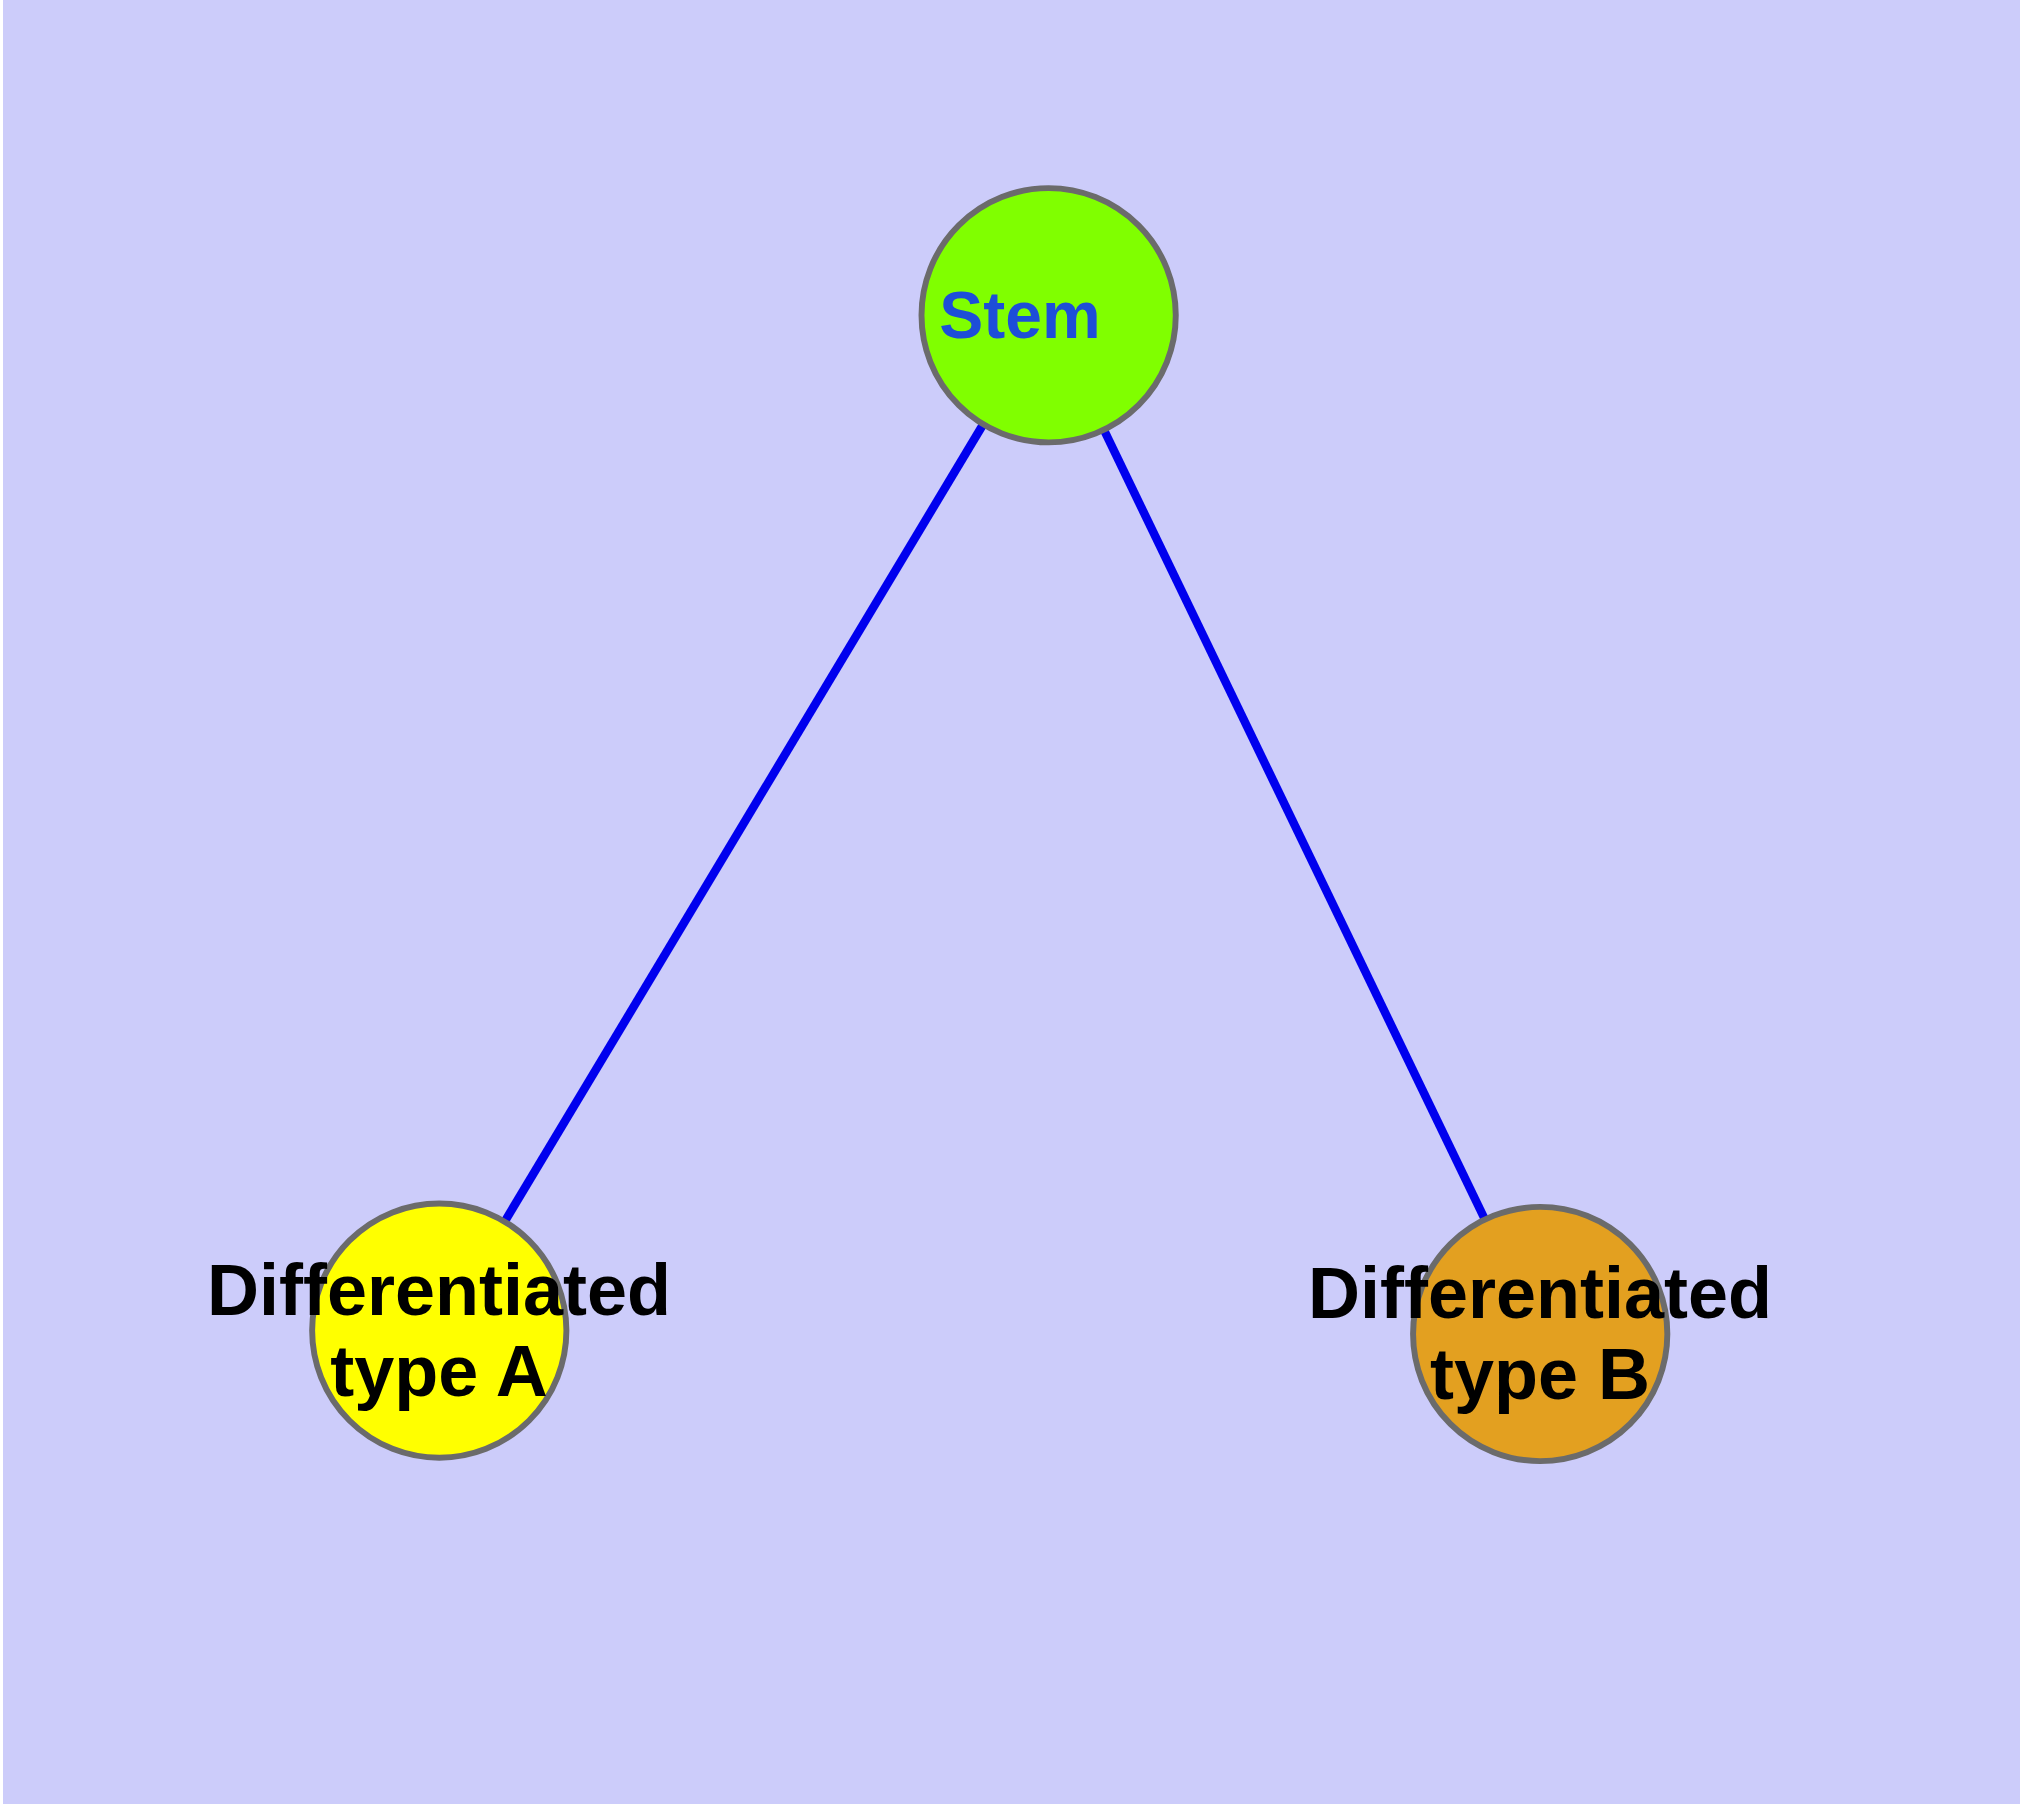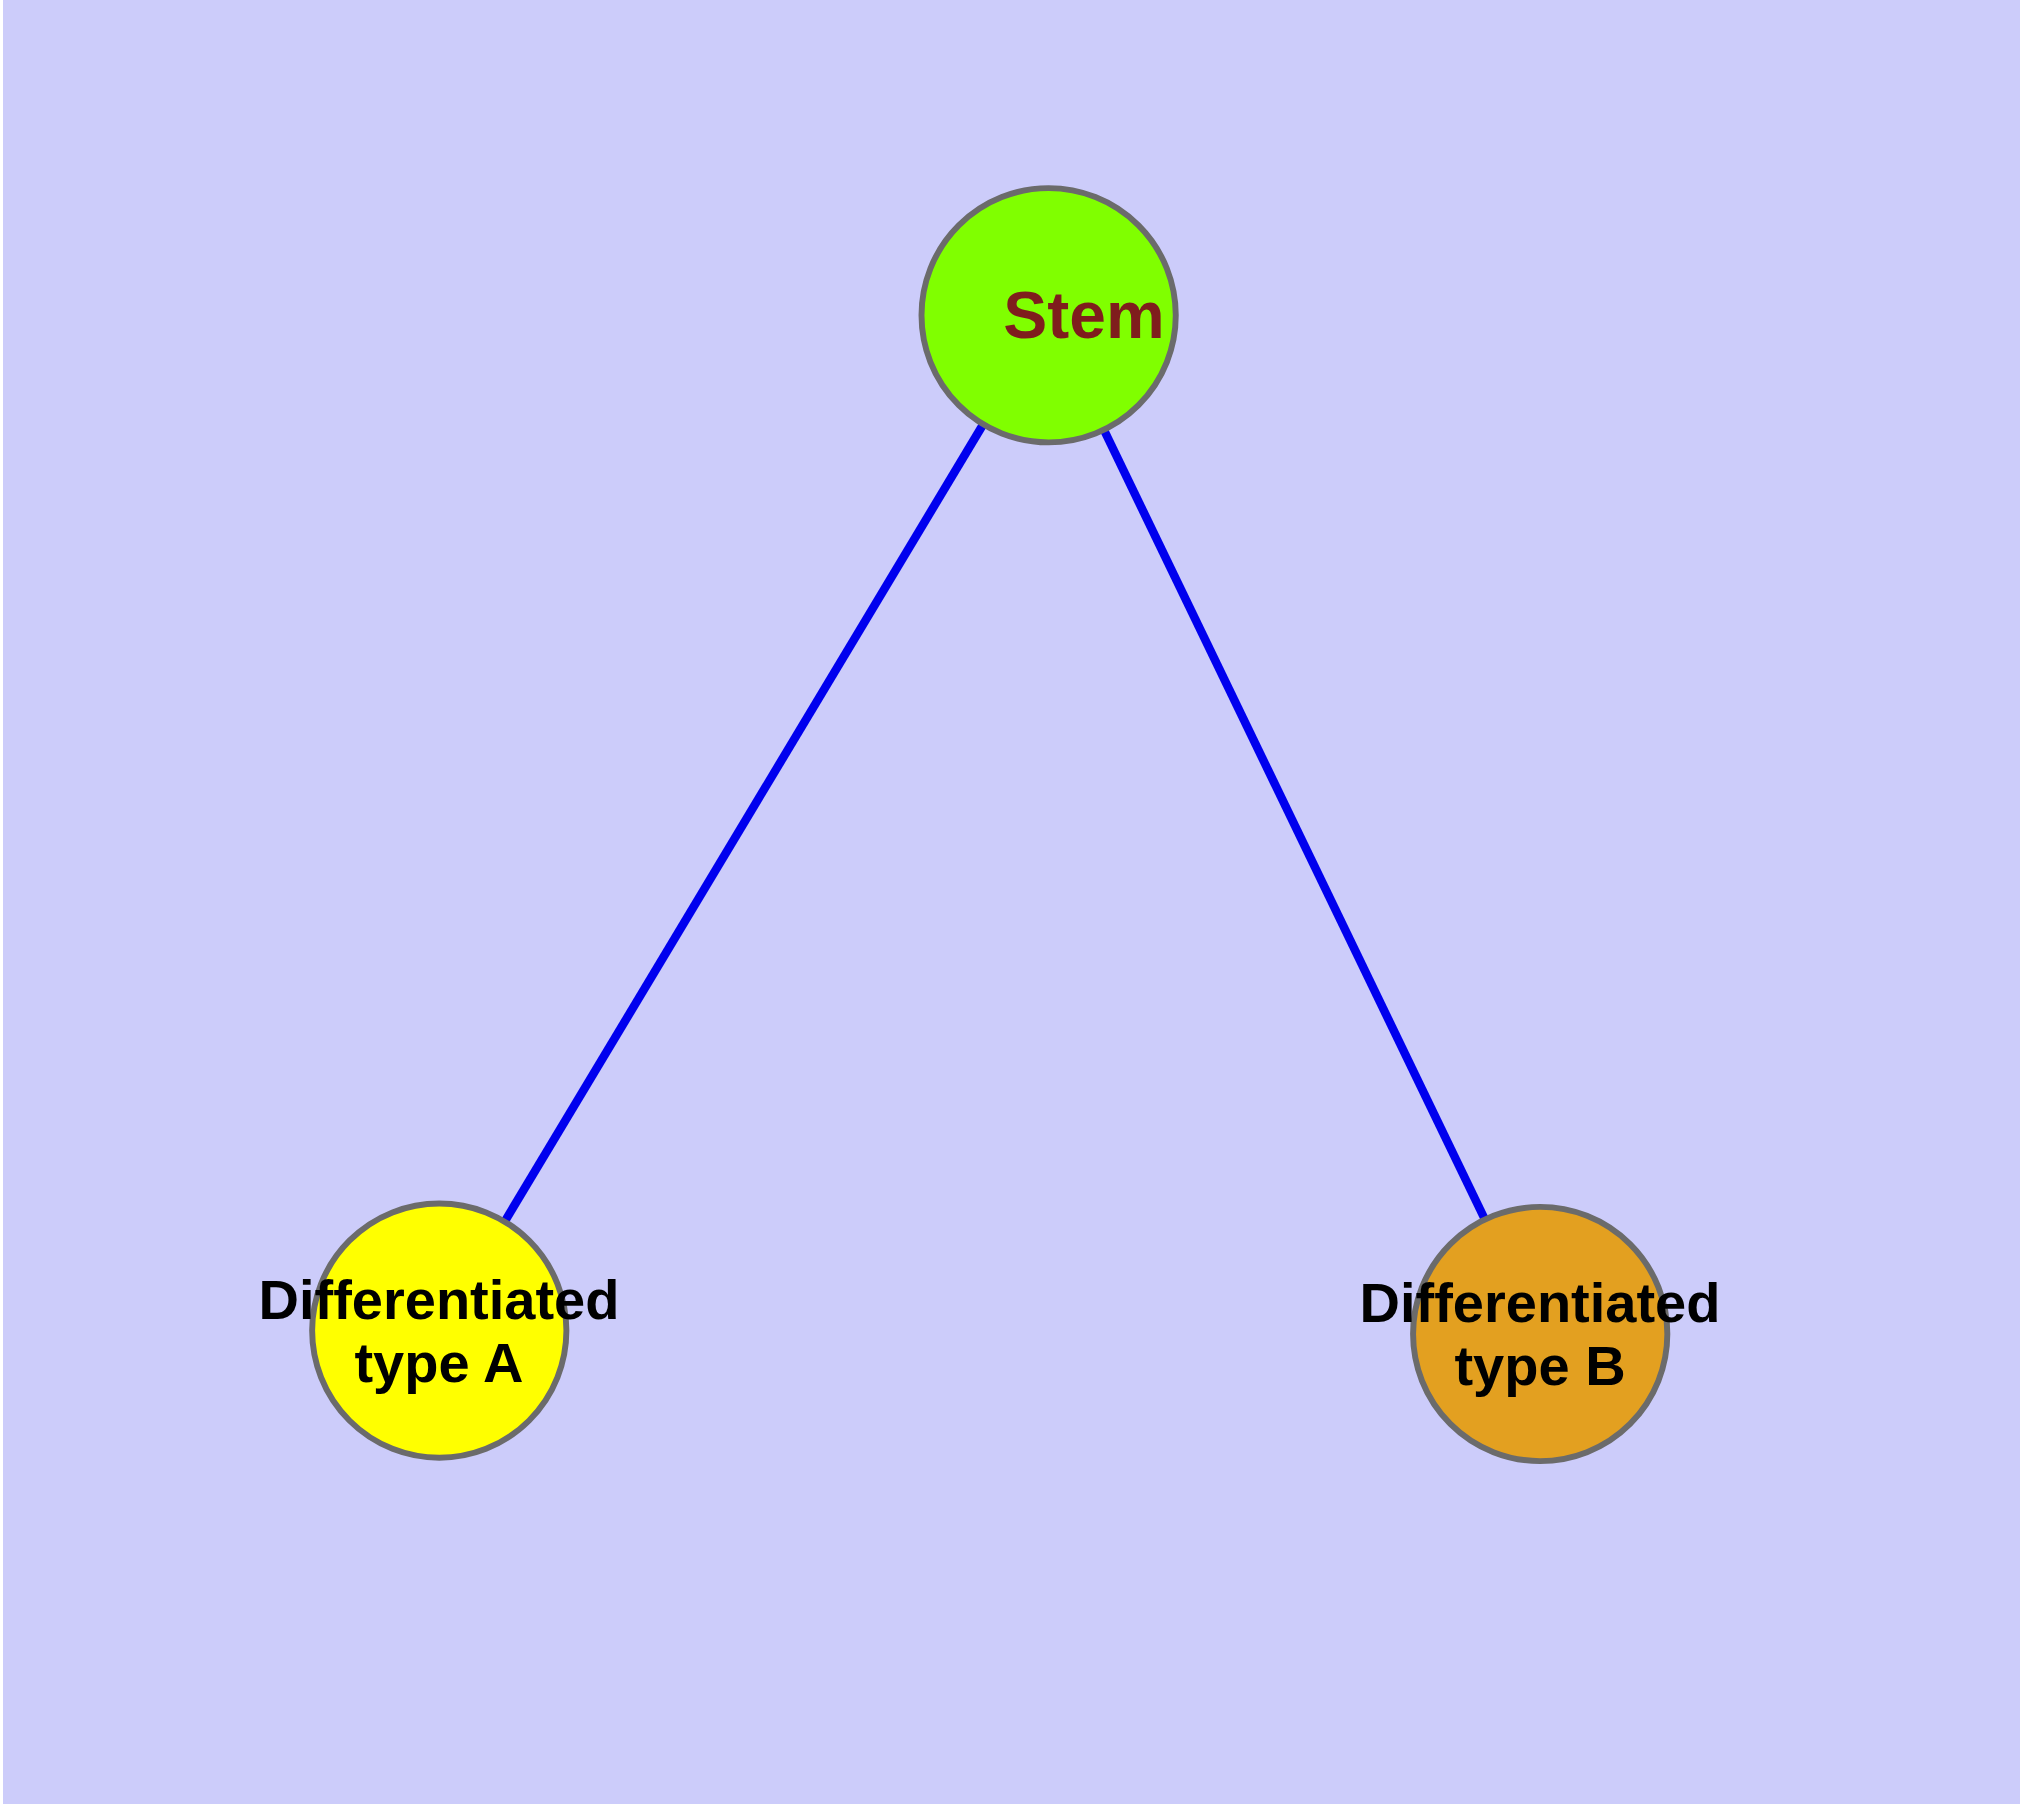--- a/index.html
+++ b/index.html
@@ -39,21 +39,21 @@
     text-align: center;
     line-height: 1.13;
     white-space: pre;
     pointer-events: none;
     transform: translate(-50%, -50%);
   }
   #label-stem {
     font-size: 66px;
   }
   #label-type-a, #label-type-b {
-    font-size: 56px;
+    font-size: 72px;
   }
 </style>
 </head>
 <body>
 
 <div id="canvas" style="width: 2021px; height: 1812px;">
 
   <div id="plot-background" style="background: rgb(204, 204, 250);"></div>
 
   <svg id="graph-svg" viewBox="0 0 2384 2138" xmlns="http://www.w3.org/2000/svg">
@@ -63,20 +63,20 @@
       <line id="edge-stem-diff-b" x1="1302.1872142071281" y1="507.0948818568416" x2="1751.8127857928719" y2="1438.9051181431585" stroke="#0000ee" stroke-width="10" stroke-linecap="butt"></line>
     </g>
 
     <g id="node-layer">
       <circle id="node-stem" cx="1237" cy="372" r="150" fill="#80ff00" stroke="#6b6b6b" stroke-width="7"></circle>
       <circle id="node-diff-a" cx="518" cy="1570" r="150" fill="#ffff00" stroke="#6b6b6b" stroke-width="7"></circle>
       <circle id="node-diff-b" cx="1817" cy="1574" r="150" fill="#e3a020" stroke="#6b6b6b" stroke-width="7"></circle>
     </g>
   </svg>
 
-  <div class="node-label" id="label-stem" style="left: 1084px; top: 315px; color: #7f1d1d;">Stem</div>
+  <div class="node-label" id="label-stem" style="left: 1020px; top: 315px; color: #1d4ed8;">Stem</div>
   <div class="node-label" id="label-type-a" style="left: 439px; top: 1331px; color: rgb(0, 0, 0);">Differentiated
 type A</div>
   <div class="node-label" id="label-type-b" style="left: 1540px; top: 1334px; color: rgb(0, 0, 0);">Differentiated
 type B</div>
 
 </div>
 
 
 </body></html>

